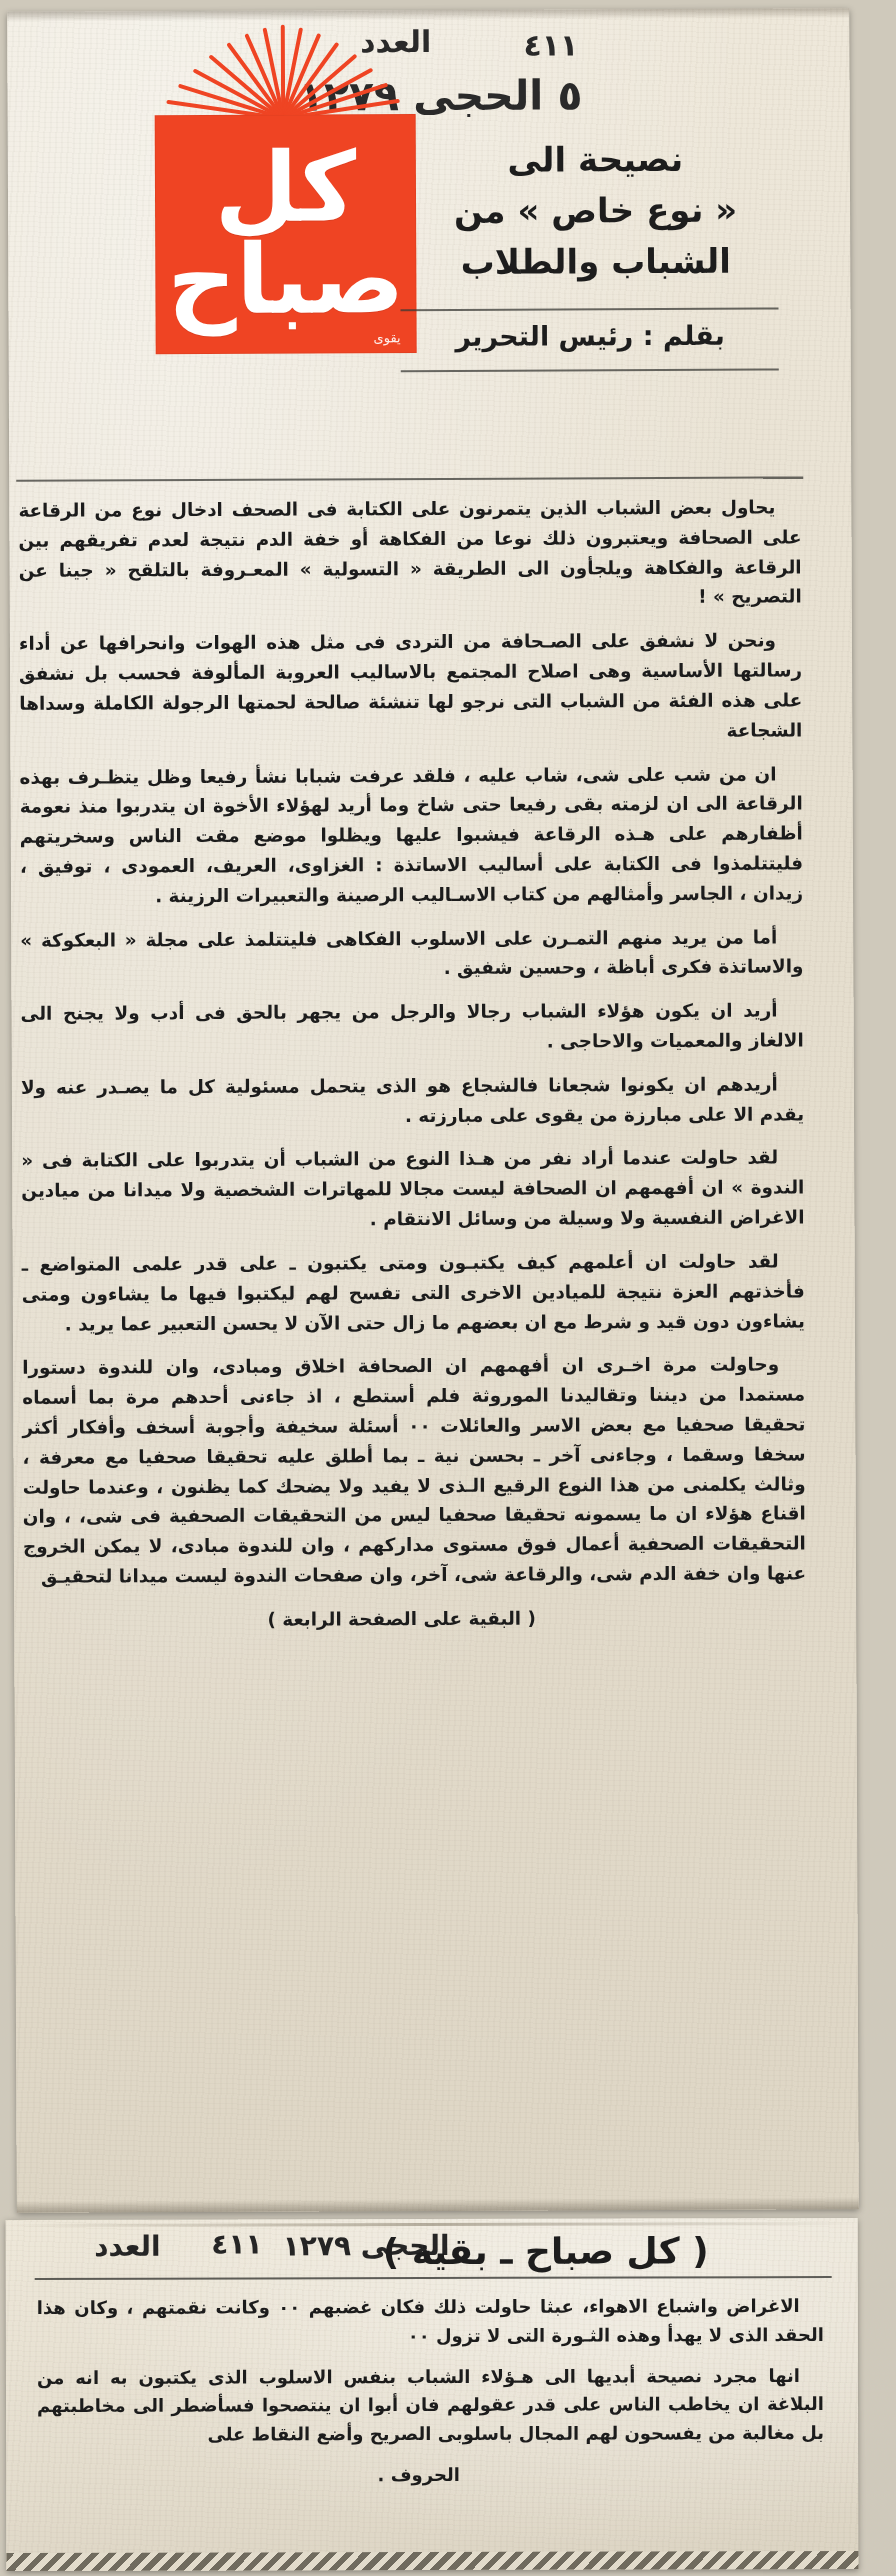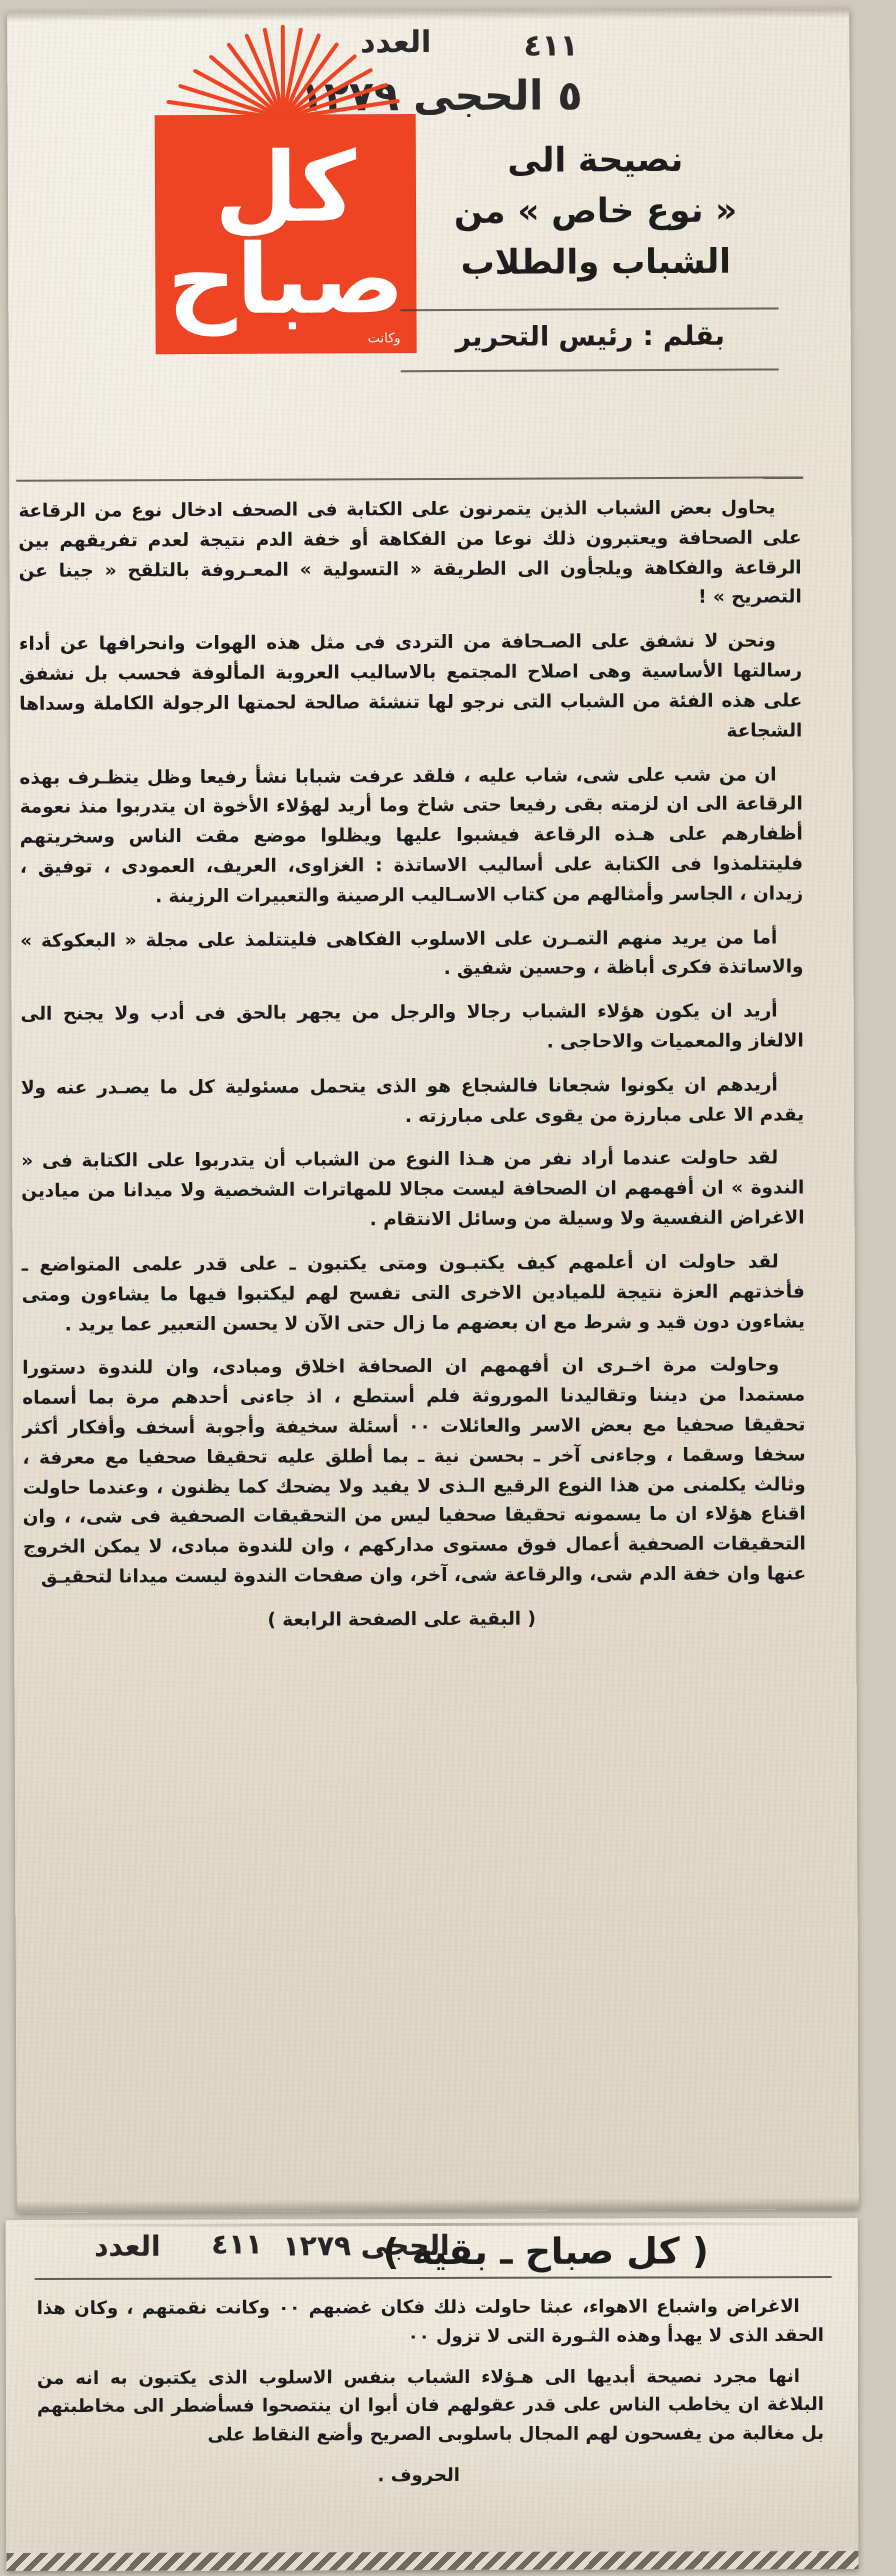--- a/index.html
+++ b/index.html
@@ -241,21 +241,21 @@
           <line x1="139" y1="96" x2="227" y2="48"></line>
           <line x1="139" y1="96" x2="242" y2="63"></line>
           <line x1="139" y1="96" x2="254" y2="79"></line>
         </g>
       </svg>
     </div>
 
     <div class="masthead">
       <div class="masthead-text">كل
 صباح</div>
-      <div class="masthead-sub">وكانت</div>
+      <div class="masthead-sub">يقوى</div>
     </div>
 
     <div class="headline">
       <div>نصيحة الى</div>
       <div>« نوع خاص » من</div>
       <div>الشباب والطلاب</div>
     </div>
 
     <div class="rule rule-byline-top"></div>
     <div class="byline">بقلم : رئيس التحرير</div>

